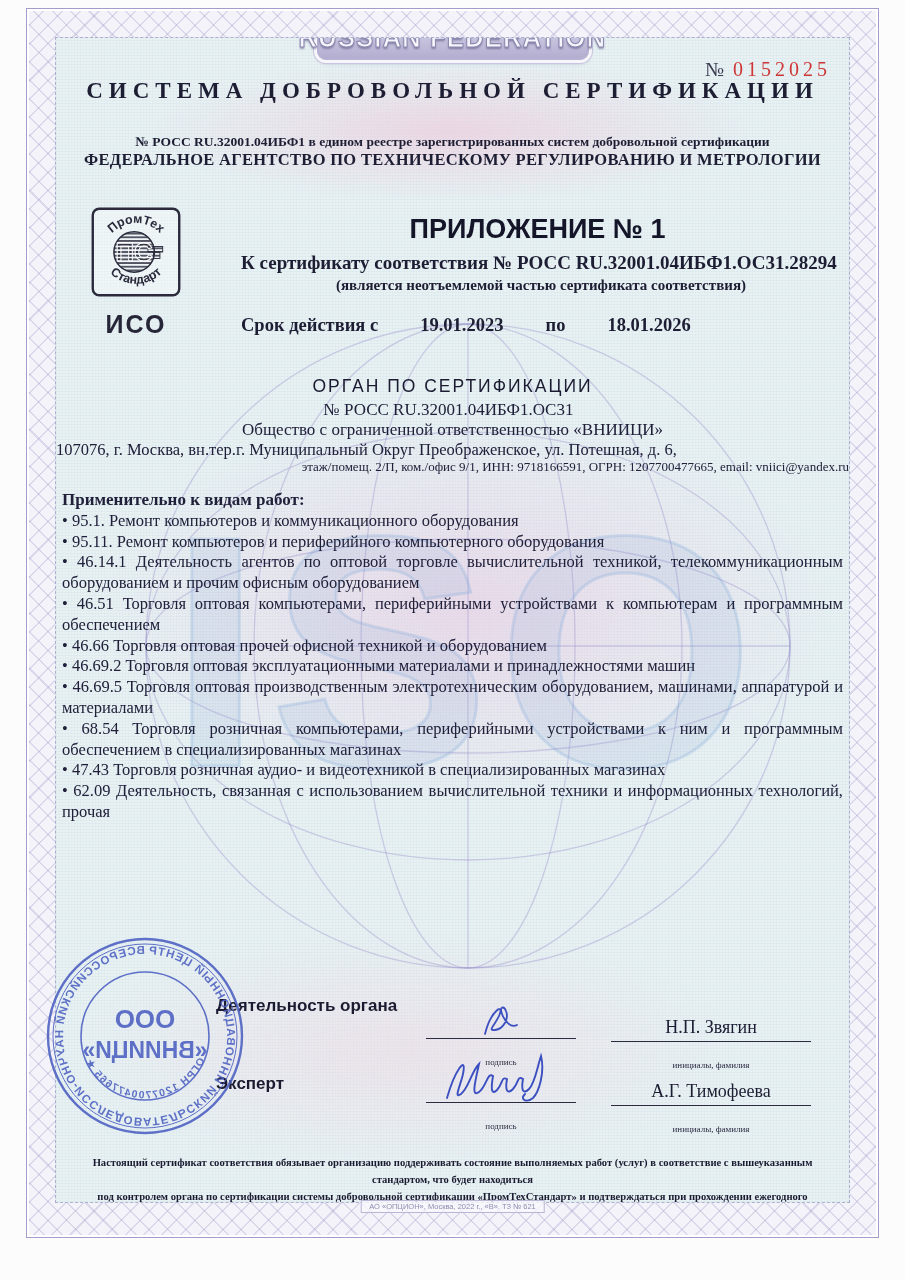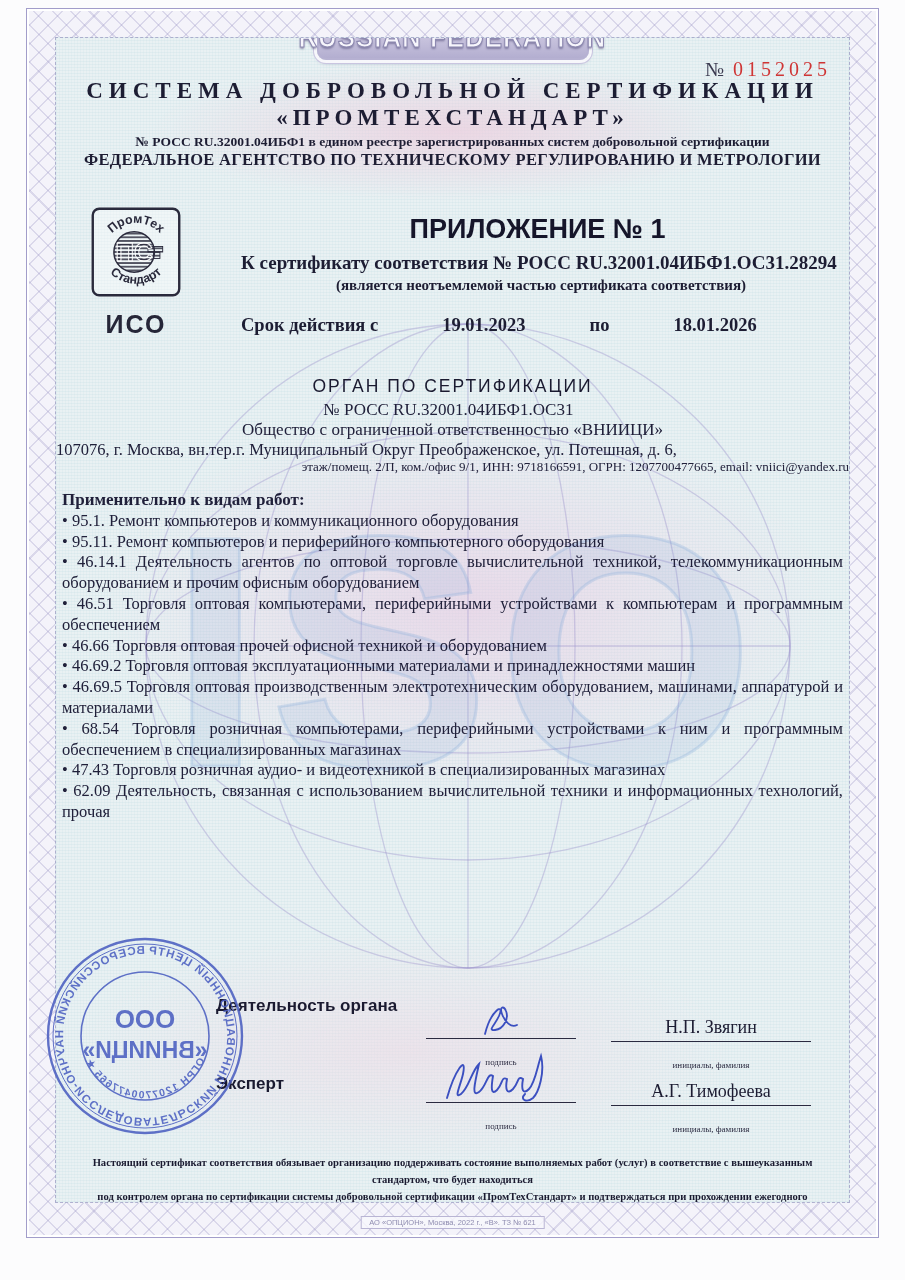--- a/index.html
+++ b/index.html
@@ -67,21 +67,21 @@
   .logo-box{width:92px;height:92px;margin:0 auto;}
   .iso-label{font-family:"Liberation Sans", sans-serif;font-weight:800;font-size:25px;
     letter-spacing:2px;color:#262638;margin-top:8px;}
   
   .annex-title{position:absolute;top:176px;left:170px;right:0;text-align:center;
     font-family:"Liberation Sans", sans-serif;font-weight:800;font-size:27px;color:#15152a;}
   .annex-line1{position:absolute;top:214px;left:185px;right:8px;
     font-weight:bold;font-size:19px;color:#1d1d33;}
   .annex-line2{position:absolute;top:239px;left:185px;right:8px;
     font-weight:bold;font-size:15px;color:#1d1d33;text-align:center;}
-  .validity{position:absolute;top:277px;left:185px;display:flex;gap:64px;
+  .validity{position:absolute;top:277px;left:185px;display:flex;gap:42px;
     font-weight:bold;font-size:18.5px;color:#1d1d33;}
   
   .org-title{position:absolute;top:338px;left:0;right:0;text-align:center;
     font-family:"Liberation Sans", sans-serif;font-weight:400;font-size:17.5px;
     letter-spacing:2px;color:#1a1a30;}
   .org-number {position:absolute;top:362px;left:0;right:8px;text-align:center;font-size:17px;}
   .org-name   {position:absolute;top:382px;left:0;right:0;text-align:center;font-size:17px;}
   .org-addr1  {position:absolute;top:402px;left:0;right:0;font-size:16.5px;}
   .org-addr2  {position:absolute;top:421px;left:0;right:0;text-align:right;font-size:13px;}
   
@@ -103,21 +103,21 @@
   .sig2 .sig-art{height:40px;}
   .sig-art svg{position:absolute;bottom:-4px;left:50%;transform:translateX(-50%);}
   .rule{border-bottom:1.6px solid #2a2a40;height:0;}
   .caption{font-size:9px;color:#2a2a40;margin-top:18px;}
   .sig-name{font-size:18px;color:#1d1d33;height:40px;display:flex;align-items:flex-end;
     justify-content:center;padding-bottom:3px;}
   
   .footer{position:absolute;left:10px;right:10px;top:1116px;text-align:center;
     font-weight:bold;font-size:10.6px;line-height:1.62;color:#1a1a30;font-family:Liberation Serif, serif;}
   .print-info{
-    position:absolute;left:50%;bottom:8px;transform:translateX(-50%);
+    position:absolute;left:50%;bottom:24px;transform:translateX(-50%);
     font-size:7.5px;color:#8f8cb0;border:1px solid #b9b5d4;background:rgba(248,247,252,.8);
     padding:1px 8px;white-space:nowrap;font-family:"Liberation Sans", sans-serif;
   }
 </style>
 </head>
 <body>
 
 <div class="cert">
   <div class="cert-inner">
 
@@ -136,21 +136,20 @@
 
     <div class="banner">
       <span>RUSSIAN FEDERATION</span>
     </div>
 
     <div class="cert-no">
       <span class="num-sign">№</span>
       <span class="num-val">0152025</span>
     </div>
     <div class="title1">СИСТЕМА ДОБРОВОЛЬНОЙ СЕРТИФИКАЦИИ</div>
-    <div class="title2">«ПРОМТЕХСТАНДАРТ»</div>
     <div class="registry">№ РОСС RU.32001.04ИБФ1 в едином реестре зарегистрированных систем добровольной сертификации</div>
     <div class="agency">ФЕДЕРАЛЬНОЕ АГЕНТСТВО ПО ТЕХНИЧЕСКОМУ РЕГУЛИРОВАНИЮ И МЕТРОЛОГИИ</div>
 
     <div class="logo-block">
       <svg class="logo-box" viewBox="0 0 100 100">
         <defs>
           <pattern id="hatch" width="4" height="4" patternUnits="userSpaceOnUse">
             <line x1="0" y1="2" x2="4" y2="2" stroke="#2a2a3c" stroke-width="1.6"></line>
           </pattern>
           <path id="arcT" d="M 18 38 A 36 36 0 0 1 82 38"></path>

